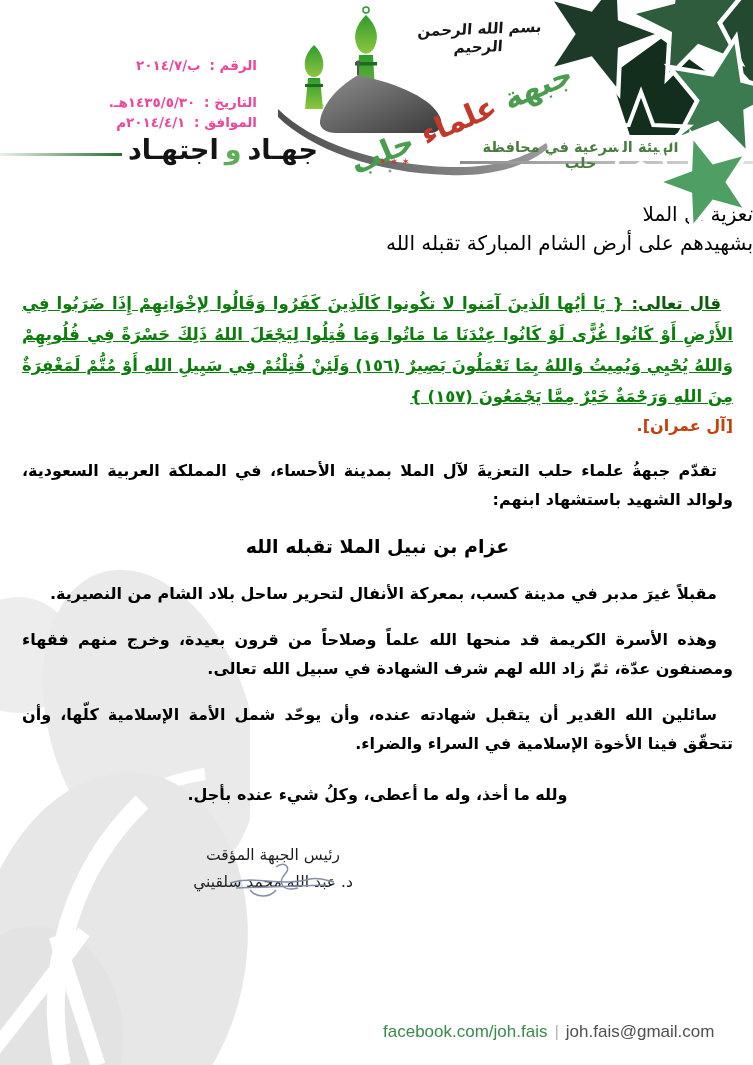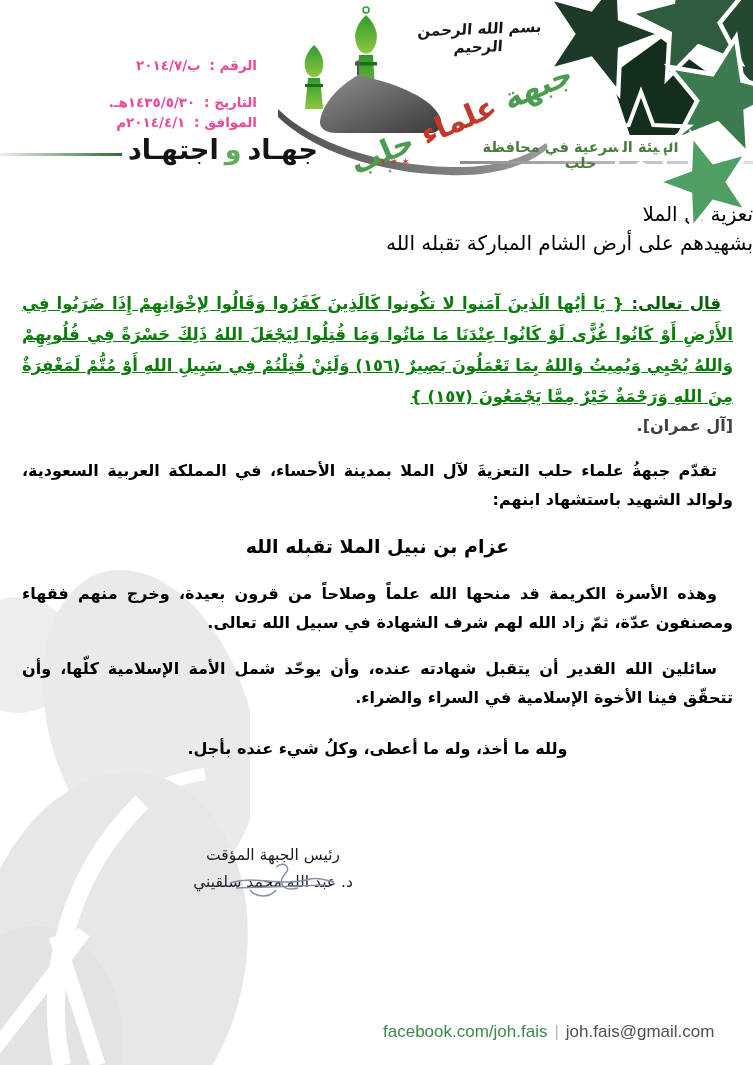--- a/index.html
+++ b/index.html
@@ -21,21 +21,21 @@
   .brand{left:0;top:134px;width:318px;display:flex;align-items:center;}
   .brand .txt{font-size:27px;font-weight:bold;color:#141414;white-space:nowrap;letter-spacing:-1px;padding-left:6px;}
   .brand .waw{color:#5fae57;padding:0 6px;}
   .brand .rule{flex:1;height:3px;margin-top:10px;background:linear-gradient(to left,#2e6b35,#eaf3ea);}
   
   .title{left:0;right:0;top:200px;text-align:right;font-weight:normal;color:#000;font-size:20px;line-height:29px;}
   
   .content{left:22px;right:20px;top:288px;font-size:16px;font-weight:bold;color:#000;}
   .verse{color:#0b7c0b;font-size:16.5px;line-height:31px;text-align:justify;text-indent:12px;margin:0;text-decoration:underline;}
   .verse .intro{color:#0a5c0a;}
-  .verse-src{color:#404040;text-align:right;font-size:16px;margin:0 0 16px 0;line-height:28px;}
+  .verse-src{color:#c2410c;text-align:right;font-size:16px;margin:0 0 16px 0;line-height:28px;}
   .para{line-height:29px;text-align:justify;text-indent:16px;margin:0 0 17px 0;}
   .name-head{text-align:center;font-size:19px;margin:4px 0 18px 0;line-height:30px;}
   .closing{text-align:center;text-indent:0;margin-top:22px;}
   
   .sig{left:148px;top:842px;width:250px;text-align:center;font-weight:normal;font-size:15.5px;color:#1c1c1c;line-height:27px;}
   
   .footer{left:383px;top:1022px;width:300px;direction:ltr;text-align:center;
           font-family:"Liberation Sans",sans-serif;font-size:17px;color:#4f4f4f;white-space:nowrap;}
   .footer .fb{color:#3b8a4b;}
   .footer .sep{color:#b5b5b5;padding:0 7px;}
@@ -154,20 +154,21 @@
     <div>تعزية آل الملا</div>
     <div>بشهيدهم على أرض الشام المباركة تقبله الله</div>
   </div>
 
   <div class="abs z2 content">
     <p class="verse"><span class="intro">قال تعالى: </span><span>{ يَا أيُها الَذينَ آمَنوا لا تكُونوا كَالَذِينَ كَفَرُوا وَقَالُوا لِإخْوَانِهِمْ إِذَا ضَرَبُوا فِي الأَرْضِ أَوْ كَانُوا غُزًّى لَوْ كَانُوا عِنْدَنَا مَا مَاتُوا وَمَا قُتِلُوا لِيَجْعَلَ اللهُ ذَلِكَ حَسْرَةً فِي قُلُوبِهِمْ وَاللهُ يُحْيِي وَيُمِيتُ وَاللهُ بِمَا تَعْمَلُونَ بَصِيرٌ (١٥٦) وَلَئِنْ قُتِلْتُمْ فِي سَبِيلِ اللهِ أَوْ مُتُّمْ لَمَغْفِرَةٌ مِنَ اللهِ وَرَحْمَةٌ خَيْرٌ مِمَّا يَجْمَعُونَ (١٥٧) }</span></p>
     <p class="verse-src">[آل عمران].</p>
 
     <p class="para">تقدّم جبهةُ علماء حلب التعزيةَ لآل الملا بمدينة الأحساء، في المملكة العربية السعودية، ولوالد الشهيد باستشهاد ابنهم:</p>
     <p class="name-head">عزام بن نبيل الملا تقبله الله</p>
+    <p class="para">مقبلاً غيرَ مدبر في مدينة كسب، بمعركة الأنفال لتحرير ساحل بلاد الشام من النصيرية.</p>
     <p class="para">وهذه الأسرة الكريمة قد منحها الله علماً وصلاحاً من قرون بعيدة، وخرج منهم فقهاء ومصنفون عدّة، ثمّ زاد الله لهم شرف الشهادة في سبيل الله تعالى.</p>
     <p class="para">سائلين الله القدير أن يتقبل شهادته عنده، وأن يوحّد شمل الأمة الإسلامية كلّها، وأن تتحقّق فينا الأخوة الإسلامية في السراء والضراء.</p>
     <p class="para closing">ولله ما أخذ، وله ما أعطى، وكلُ شيء عنده بأجل.</p>
   </div>
 
   <div class="abs z2 sig">
     <div>رئيس الجبهة المؤقت</div>
     <div>د. عبد الله محمد سلقيني</div>
   </div>
   <svg class="abs z2" style="left:222px;top:855px;" width="125" height="42" viewBox="0 0 125 42">

